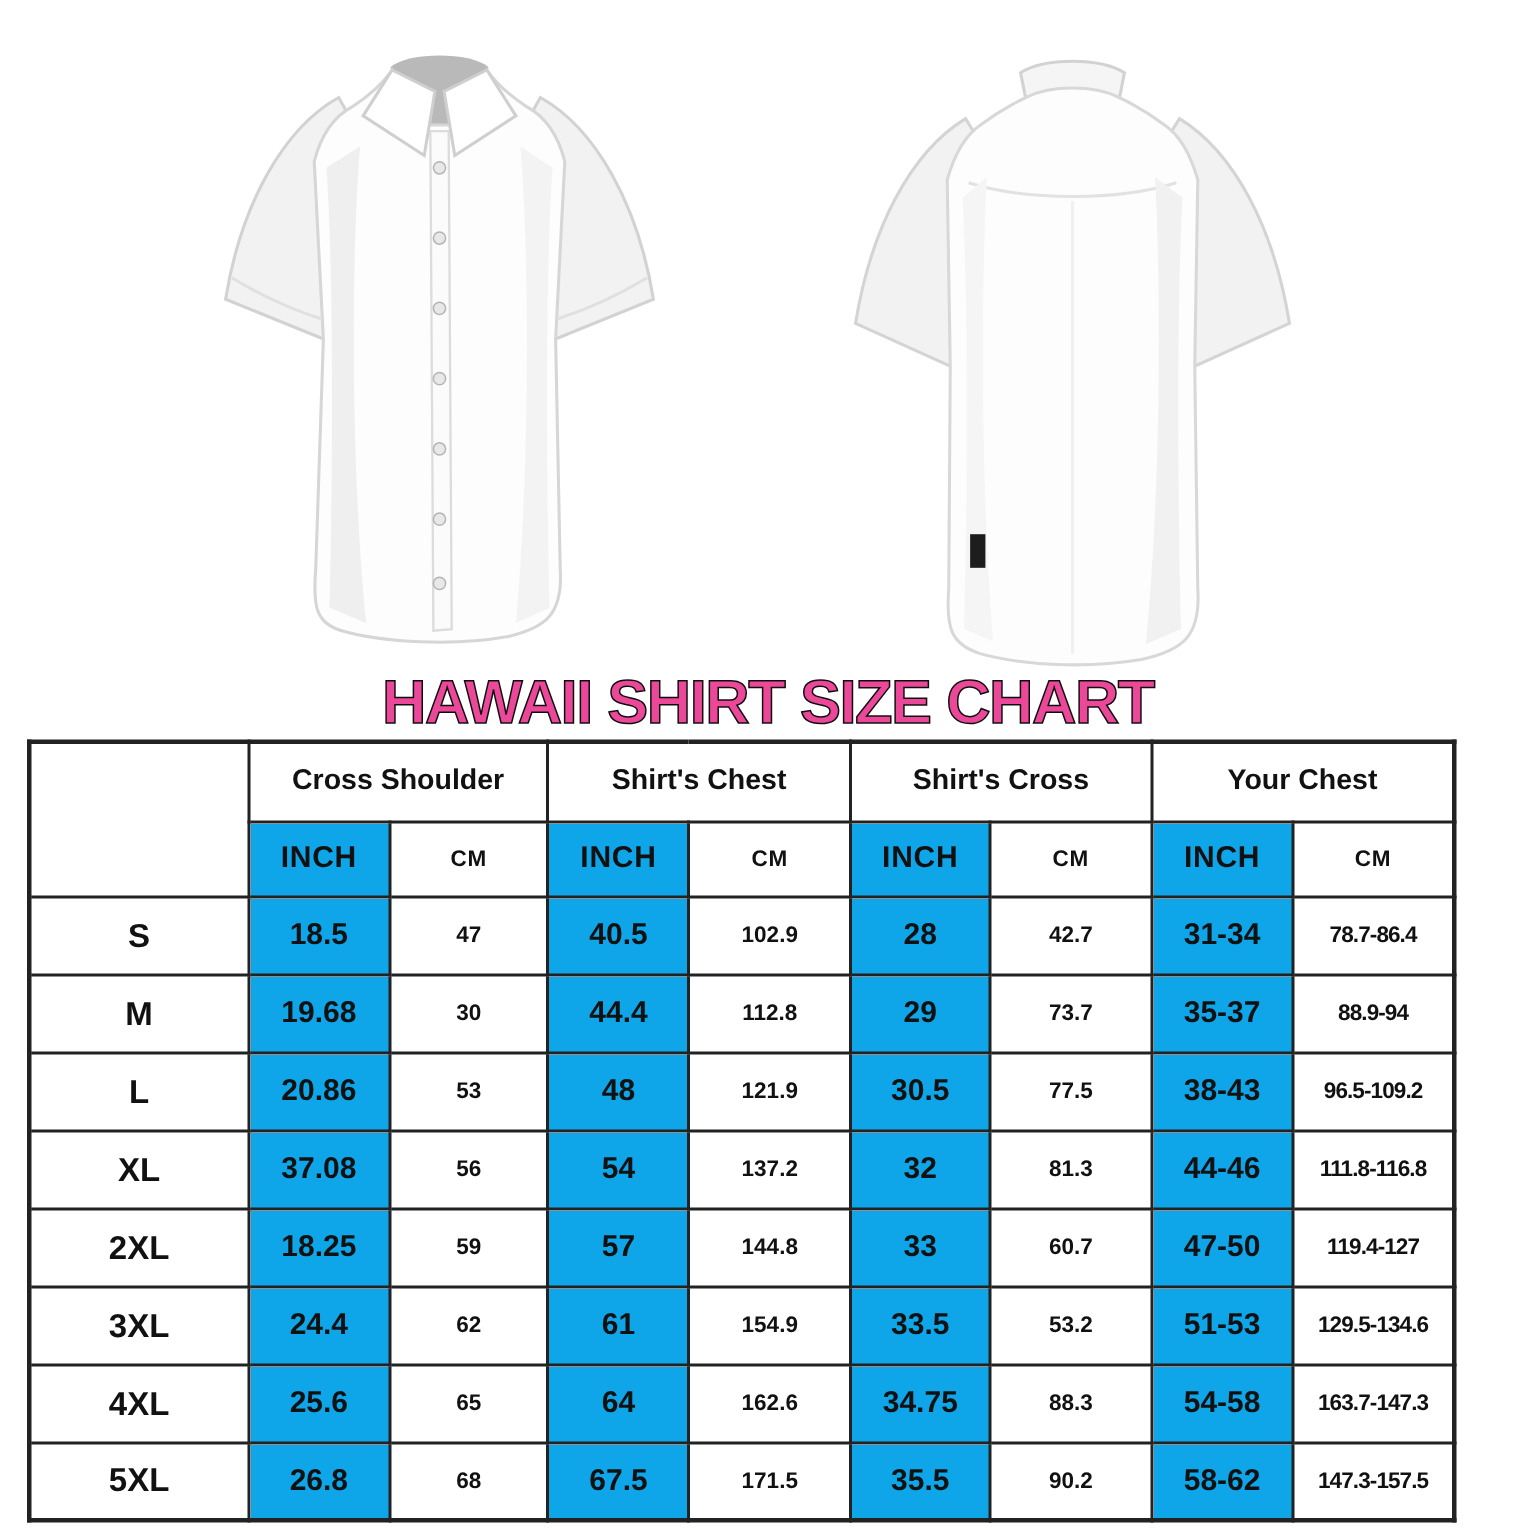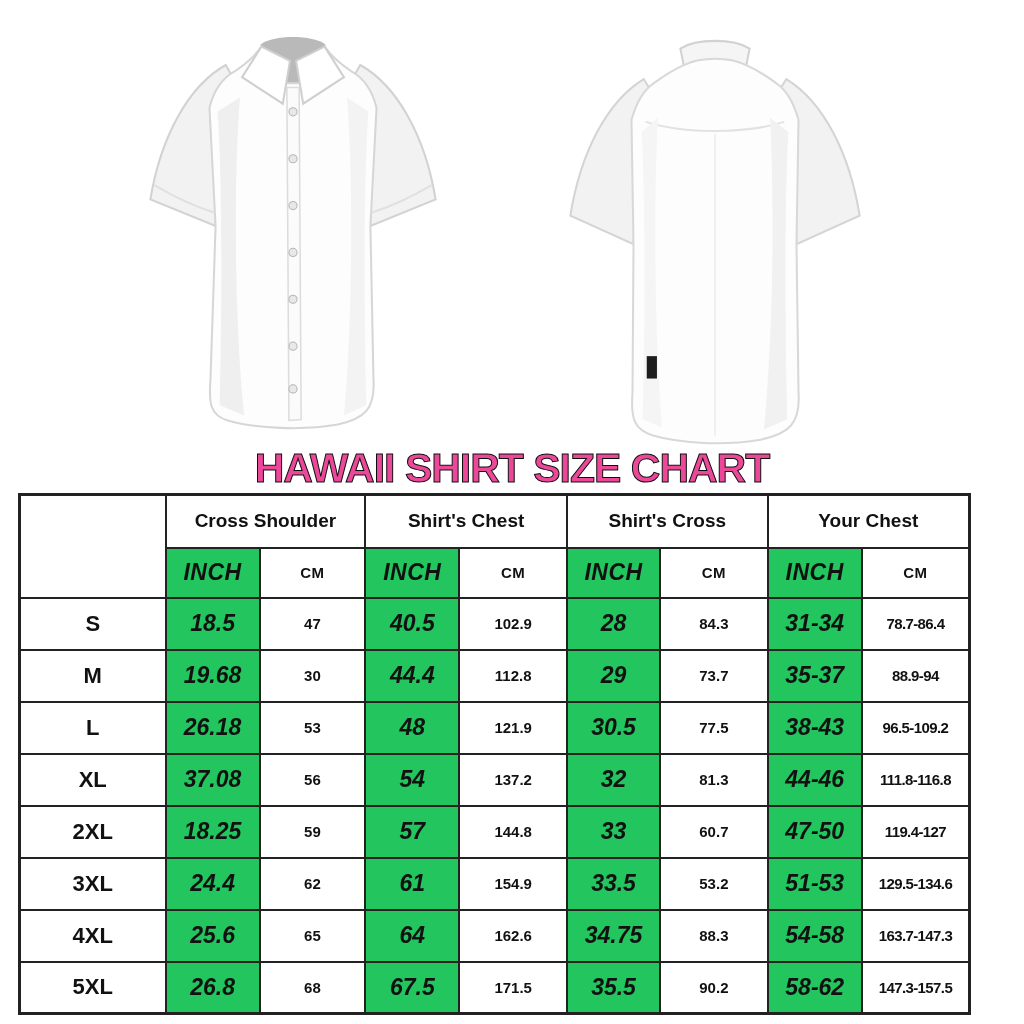--- a/index.html
+++ b/index.html
@@ -56,21 +56,21 @@
     padding: 0;
     overflow: hidden;
   }
   tr.group-row { height: 53px; }
   tr.unit-row  { height: 50px; }
   tr.data-row  { height: 52px; }
 
   td.group-head { font-size: 19px; }
   td.unit-head  { font-size: 21px; letter-spacing: 0.5px; }
   td.size-cell  { font-size: 22px; }
-  td.inch-cell  { background: #22c55e; font-size: 23px; font-style: italic; }
+  td.inch-cell  { background: #0ea5e9; font-size: 20px; }
   td.cm-cell    { font-size: 15px; }
   td.small-text { font-size: 15px; letter-spacing: -0.6px; }
   td.corner-cell { border-right: 2px solid #222; }
 </style>
 </head>
 <body>
 
 <div class="page">
 
   <svg class="shirt shirt-front" viewBox="0 0 340 430" xmlns="http://www.w3.org/2000/svg">
@@ -165,38 +165,38 @@
       </tr>
     </tbody>
     <tbody>
         <tr class="data-row">
           <td class="size-cell">S</td>
           <td class="inch-cell">18.5</td>
           <td class="cm-cell">47</td>
           <td class="inch-cell">40.5</td>
           <td class="cm-cell">102.9</td>
           <td class="inch-cell">28</td>
-          <td class="cm-cell">84.3</td>
+          <td class="cm-cell">42.7</td>
           <td class="inch-cell">31-34</td>
           <td class="cm-cell small-text">78.7-86.4</td>
         </tr>
         <tr class="data-row">
           <td class="size-cell">M</td>
           <td class="inch-cell">19.68</td>
           <td class="cm-cell">30</td>
           <td class="inch-cell">44.4</td>
           <td class="cm-cell">112.8</td>
           <td class="inch-cell">29</td>
           <td class="cm-cell">73.7</td>
           <td class="inch-cell">35-37</td>
           <td class="cm-cell small-text">88.9-94</td>
         </tr>
         <tr class="data-row">
           <td class="size-cell">L</td>
-          <td class="inch-cell">26.18</td>
+          <td class="inch-cell">20.86</td>
           <td class="cm-cell">53</td>
           <td class="inch-cell">48</td>
           <td class="cm-cell">121.9</td>
           <td class="inch-cell">30.5</td>
           <td class="cm-cell">77.5</td>
           <td class="inch-cell">38-43</td>
           <td class="cm-cell small-text">96.5-109.2</td>
         </tr>
         <tr class="data-row">
           <td class="size-cell">XL</td>

